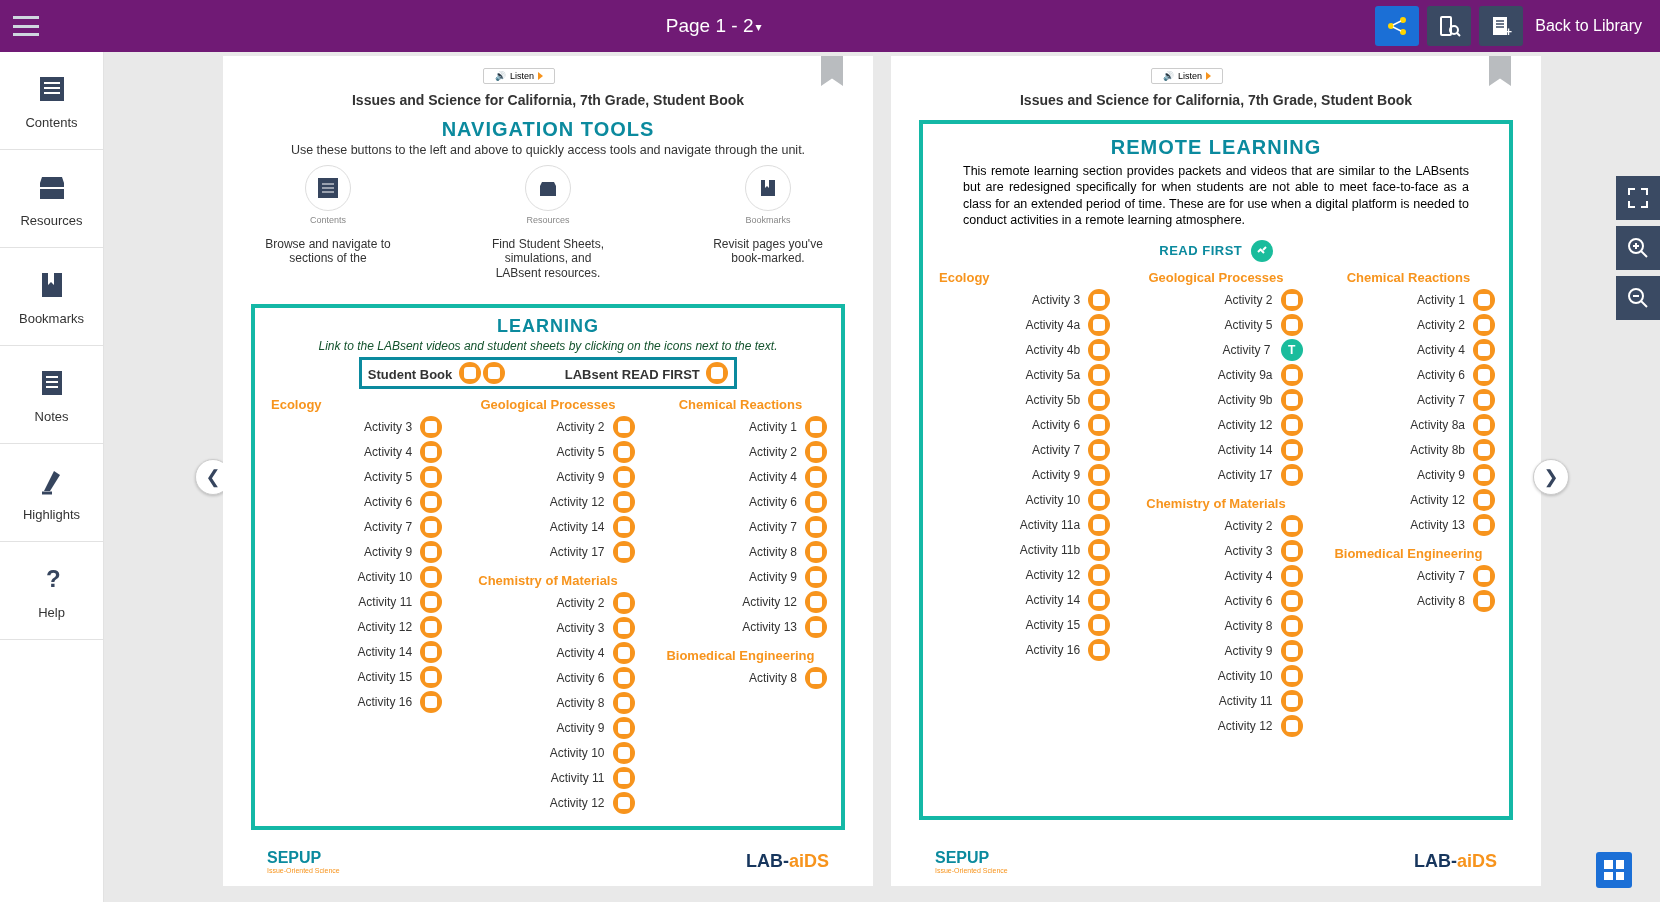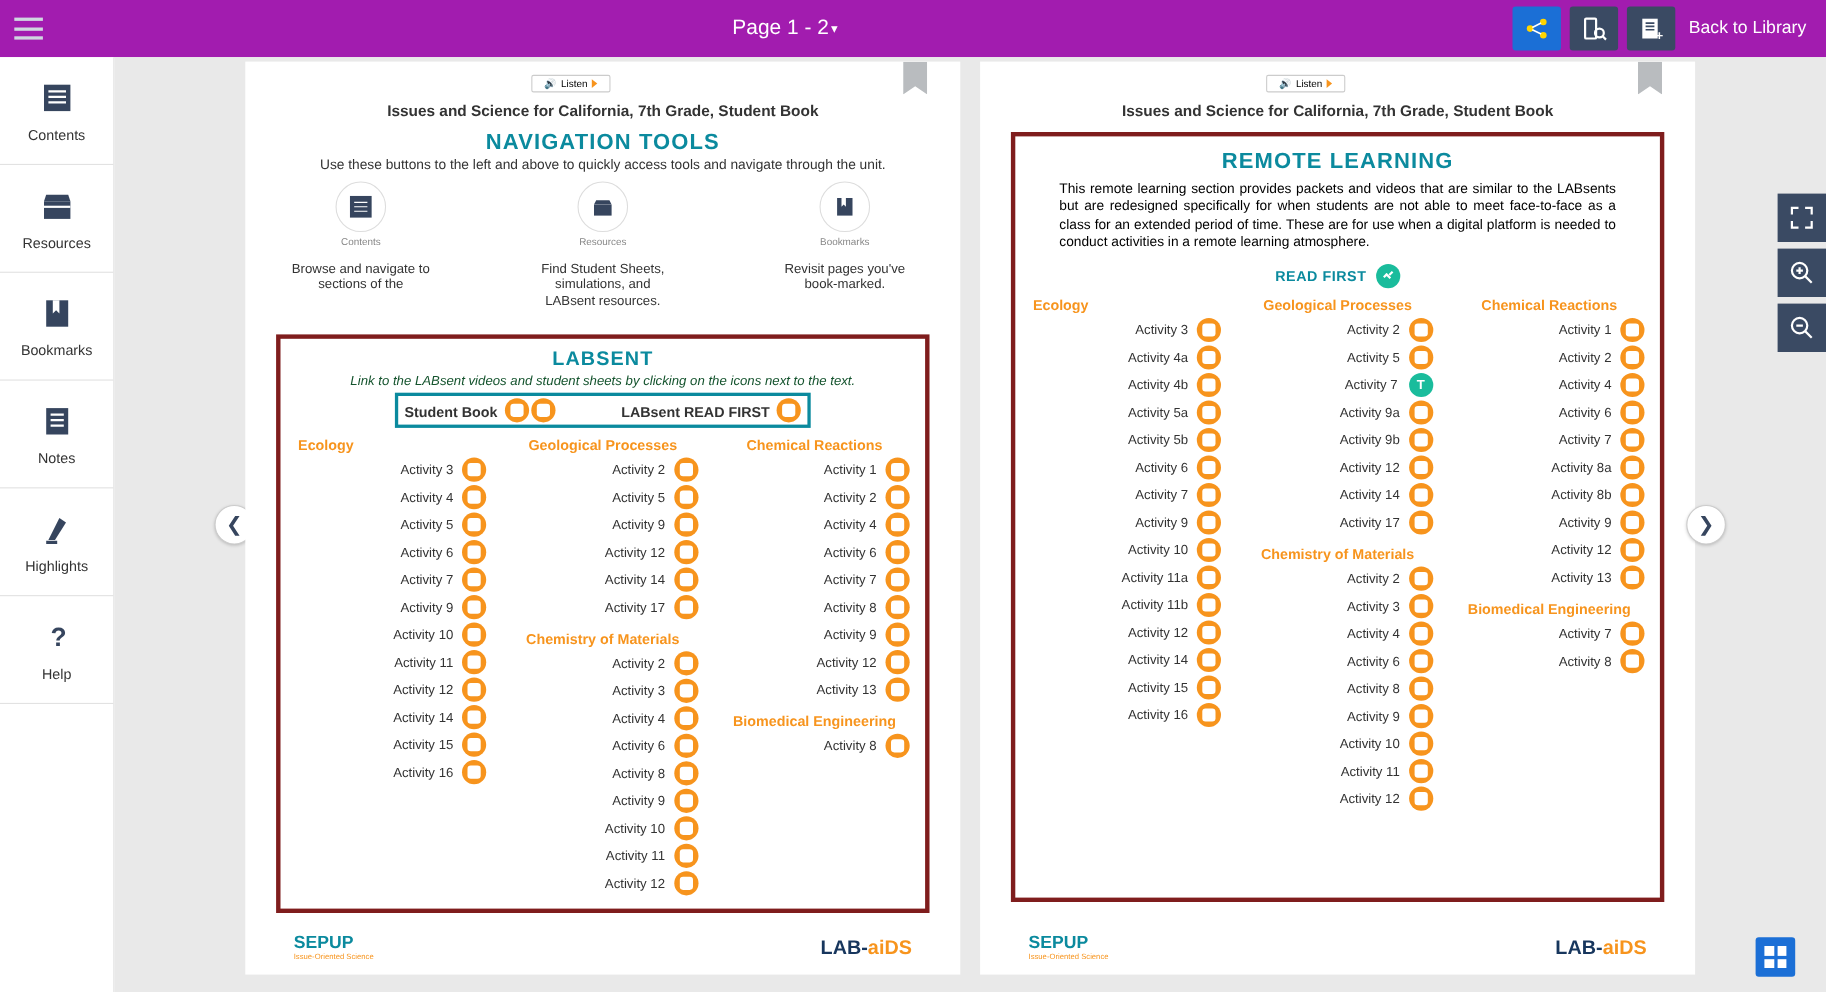--- a/index.html
+++ b/index.html
@@ -1,19 +1,19 @@
 <!DOCTYPE html>
 <html><head>
 <meta charset="utf-8">
 <style>
 * { margin: 0; padding: 0; box-sizing: border-box; font-family: Arial, Helvetica, sans-serif; }
 body { background: #fff; overflow: hidden; width: 1660px; height: 902px; }
 
 
-.topbar { height: 52px; background: #a21caf; display: flex; align-items: center; color: #fff; }
+.topbar { height: 52px; background: #701a75; display: flex; align-items: center; color: #fff; }
 .hamburger { width: 52px; height: 52px; display: flex; align-items: center; justify-content: center; cursor: pointer; }
 .hamburger-icon { width: 26px; height: 20px; display: flex; flex-direction: column; justify-content: space-between; }
 .hamburger-icon span { height: 3px; background: #cfd6e0; display: block; }
 .page-indicator { flex: 1; text-align: center; font-size: 19px; font-weight: 400; }
 .page-indicator .chev { font-size: 12px; vertical-align: middle; margin-left: 2px; }
 .top-right { display: flex; align-items: center; gap: 8px; padding-right: 18px; }
 .sq-btn { width: 44px; height: 40px; background: #3a4a63; display: flex; align-items: center; justify-content: center; border-radius: 3px; cursor: pointer; }
 .sq-btn.blue { background: #1b6fd6; }
 .back-lib { font-size: 16px; margin-left: 4px; cursor: pointer; }
 
@@ -38,21 +38,21 @@
 
 .tools-row { display: flex; justify-content: center; gap: 90px; margin-top: 8px; }
 .tool { width: 130px; text-align: center; }
 .tool-circle { width: 46px; height: 46px; border-radius: 50%; background: #fff; border: 1px solid #ddd; margin: 0 auto 4px; display: flex; align-items: center; justify-content: center; color: #36455e; }
 .tool-cap { font-size: 9px; color: #888; }
 .tool-desc { font-size: 12px; color: #333; margin-top: 12px; line-height: 1.2; }
 
 .browse-line { text-align: center; font-size: 12.5px; margin-top: 10px; color: #333; }
 .browse-line b { font-weight: bold; }
 
-.box { border: 4px solid #7f1d1d; margin: 24px 28px 0; padding: 8px 10px 12px; }
+.box { border: 4px solid #14b8a6; margin: 24px 28px 0; padding: 8px 10px 12px; }
 .box-sub { text-align: center; font-size: 12px; margin-top: 2px; color: #14532d; font-style: italic; }
 
 .header-row { display:flex; justify-content:center; gap:60px; align-items:center; margin-top:4px; border:3px solid #0b8a9e; width:fit-content; margin-left:auto; margin-right:auto; padding: 2px 6px; }
 .header-row .hlabel { font-size: 13px; font-weight: bold; color:#333; }
 .ocirc { width: 22px; height: 22px; border-radius: 50%; background:#f7941d; display:inline-flex; align-items:center; justify-content:center; margin-left:2px; }
 .ocirc-inner { width:12px; height:12px; border-radius:3px; background:#fff; }
 .tcirc { width:22px; height:22px; border-radius:50%; background:#1abc9c; display:inline-flex; align-items:center; justify-content:center; color:#fff; font-weight:bold; font-size:12px; margin-left:4px; }
 
 .cols { display:flex; justify-content:space-between; margin-top:8px; }
 .col { width: 32%; }
@@ -231,21 +231,21 @@
                 <rect x="3" y="2" width="14" height="16" fill="#36455e"></rect>
                 <polygon points="7,2 7,10 9,8 11,10 11,2" fill="#fff"></polygon>
               </svg>
             </div>
         <div class="tool-cap">Bookmarks</div>
         <div class="tool-desc">Revisit pages you've book-marked.</div>
       </div>
     </div>
 
     <div class="box">
-      <div class="teal-head" style="font-size:18px;">LABSENT</div>
+      <div class="teal-head" style="font-size:18px;">LEARNING</div>
       <div class="box-sub">Link to the LABsent videos and student sheets by clicking on the icons next to the text.</div>
       <div class="header-row">
         <div><span class="hlabel">Student Book</span> <span class="ocirc">
                 <span class="ocirc-inner"></span>
               </span><span class="ocirc">
                 <span class="ocirc-inner"></span>
               </span></div>
         <div><span class="hlabel">LABsent READ FIRST</span> <span class="ocirc">
                 <span class="ocirc-inner"></span>
               </span></div>

